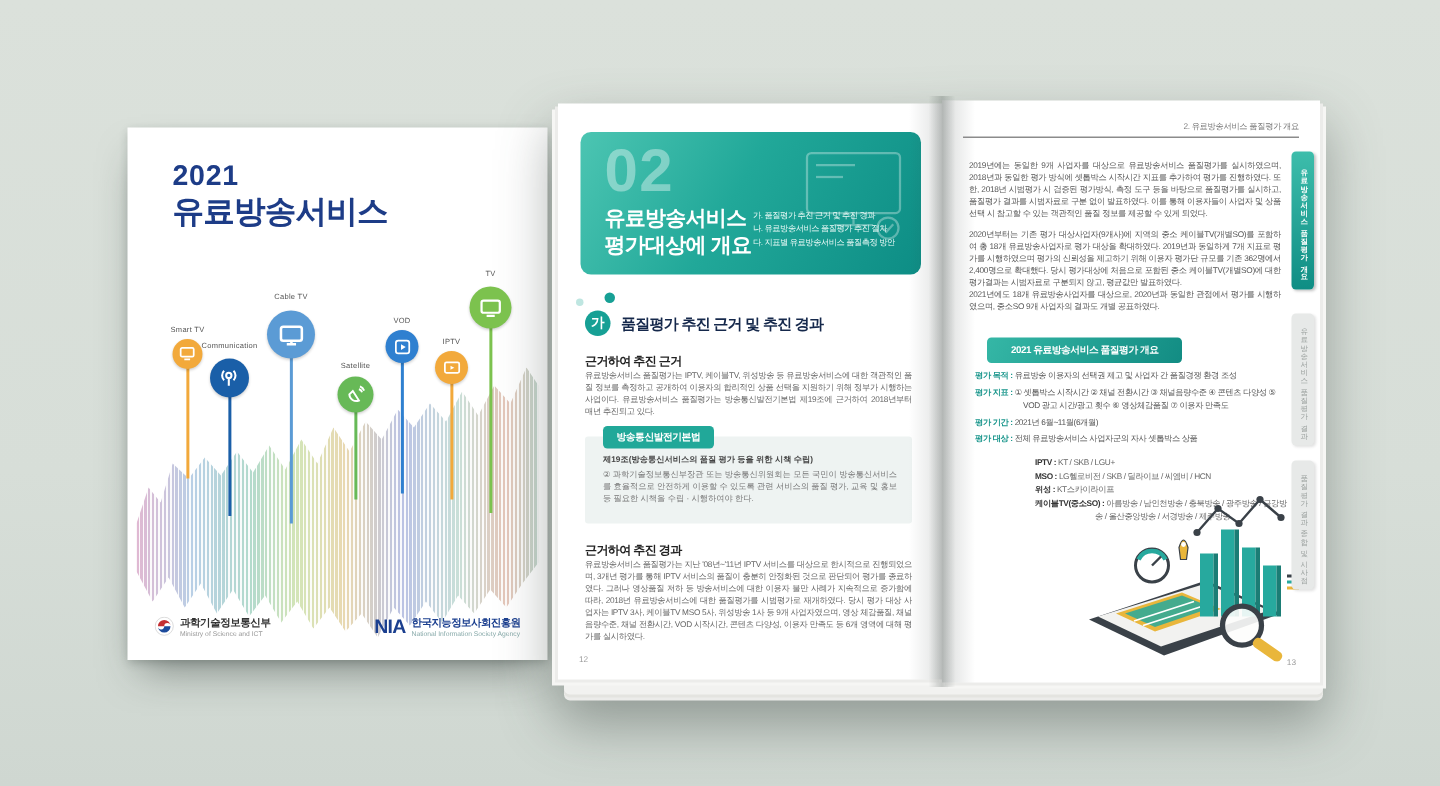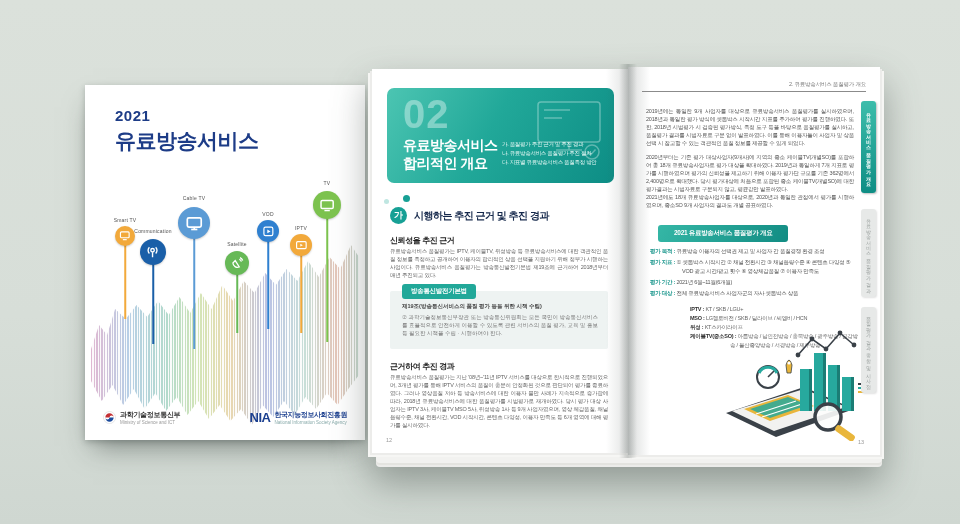--- a/index.html
+++ b/index.html
@@ -3,21 +3,21 @@
 <meta charset="utf-8">
 <style>
   * { margin:0; padding:0; box-sizing:border-box; }
   html,body { width:960px; height:524px; overflow:hidden; }
   body { font-family:"Liberation Sans","DejaVu Sans",sans-serif; background:#d7ded8; position:relative; }
   .stage { position:absolute; inset:0; background:linear-gradient(180deg,#dbe1db 0%,#d7ded8 60%,#cfd7d1 100%); }
 
   
   .cover { position:absolute; left:85px; top:85px; width:280px; height:355px; background:#fff;
            box-shadow:0 14px 26px -8px rgba(40,50,46,.5), 0 2px 6px rgba(40,50,46,.25); }
-  .cover-year { position:absolute; left:30px; top:22px; font-size:15px; font-weight:bold; color:#1d3c87; letter-spacing:.5px; }
+  .cover-year { position:absolute; left:30px; top:22px; font-size:19px; font-weight:bold; color:#1d3c87; letter-spacing:.5px; }
   .cover-title1 { position:absolute; left:30px; top:42px; font-size:21px; font-weight:800; color:#1d3c87; letter-spacing:-.5px; }
   .cover-title2 { position:absolute; left:30px; top:68px; font-size:19px; font-weight:500; color:#1d3c87; letter-spacing:-.5px; }
 
   .waveform { position:absolute; left:6px; top:140px; width:268px; height:200px; opacity:.8;
     background-image:
       repeating-linear-gradient(90deg, rgba(255,255,255,0) 0 1.5px, rgba(255,255,255,.92) 1.5px 2.6px),
       linear-gradient(90deg,#d9a7c7 0%,#a7c4e0 14%,#9fd1c1 28%,#c9dfa5 40%,#e4cf9e 52%,#aab4de 66%,#bcd8cf 80%,#e0b8a8 92%,#b9d2c6 100%);
     clip-path:polygon(0% 62%,3% 50%,6% 55%,9% 42%,13% 47%,17% 40%,21% 46%,25% 38%,29% 45%,33% 36%,37% 44%,41% 34%,45% 42%,49% 30%,53% 38%,57% 28%,61% 34%,65% 24%,69% 30%,73% 22%,77% 28%,81% 18%,85% 26%,89% 16%,93% 22%,97% 10%,100% 16%,100% 75%,96% 82%,92% 90%,88% 84%,84% 92%,80% 86%,76% 95%,72% 88%,68% 96%,64% 90%,60% 100%,56% 92%,52% 98%,48% 90%,44% 97%,40% 88%,36% 95%,32% 86%,28% 93%,24% 84%,20% 92%,16% 82%,12% 90%,8% 80%,4% 88%,0% 78%); }
 
   .pin { position:absolute; }
@@ -219,21 +219,21 @@
   </div>
 
   <div class="book">
     <div class="book-under"></div>
 
     <div class="page page--left">
       <div class="banner">
         <div class="banner-num">02</div>
         <div class="banner-title">
           <span>유료방송서비스</span><br>
-          <span>합리적인 개요</span>
+          <span>평가대상에 개요</span>
         </div>
         <svg class="banner-monitor" width="78" height="66" viewBox="0 0 78 66" fill="none" stroke="#fff" stroke-width="1.5">
           <rect x="8" y="4" width="62" height="40" rx="3"></rect>
           <line x1="26" y1="52" x2="52" y2="52"></line>
             <line x1="39" y1="44" x2="39" y2="52"></line>
           <line x1="14" y1="12" x2="40" y2="12"></line>
             <line x1="14" y1="20" x2="32" y2="20"></line>
           <circle cx="62" cy="54" r="7"></circle>
             <path d="M58.5 54 l2.5 2.5 l4.5 -5"></path>
         </svg>
@@ -241,24 +241,24 @@
           <div>가. 품질평가 추진 근거 및 추진 경과</div>
           <div>나. 유료방송서비스 품질평가 추진 절차</div>
           <div>다. 지표별 유료방송서비스 품질측정 방안</div>
         </div>
       </div>
 
       <div class="deco-dot1"></div>
       <div class="deco-dot2"></div>
       <div class="section-head">
         <div class="section-badge">가</div>
-        <div class="section-title">시행하는 추진 근거 및 추진 경과</div>
-      </div>
-
-      <div class="subhead" style="top:166px;">신뢰성을 추진 근거</div>
+        <div class="section-title">품질평가 추진 근거 및 추진 경과</div>
+      </div>
+
+      <div class="subhead" style="top:166px;">근거하여 추진 근거</div>
       <div class="bodytext" style="top:178px;">유료방송서비스 품질평가는 IPTV, 케이블TV, 위성방송 등 유료방송서비스에 대한 객관적인 품질 정보를 측정하고 공개하여 이용자의 합리적인 상품 선택을 지원하기 위해 정부가 시행하는 사업이다. 유료방송서비스 품질평가는 방송통신발전기본법 제19조에 근거하여 2018년부터 매년 추진되고 있다.</div>
 
       <div class="law-box">
         <div class="law-pill">방송통신발전기본법</div>
         <div class="law-line1">제19조(방송통신서비스의 품질 평가 등을 위한 시책 수립)</div>
         <div class="law-line2">② 과학기술정보통신부장관 또는 방송통신위원회는 모든 국민이 방송통신서비스를 효율적으로 안전하게 이용할 수 있도록 관련 서비스의 품질 평가, 교육 및 홍보 등 필요한 시책을 수립 · 시행하여야 한다.</div>
       </div>
 
       <div class="subhead" style="top:292px;">근거하여 추진 경과</div>
       <div class="bodytext" style="top:304px;">유료방송서비스 품질평가는 지난 '08년~'11년 IPTV 서비스를 대상으로 한시적으로 진행되었으며, 3개년 평가를 통해 IPTV 서비스의 품질이 충분히 안정화된 것으로 판단되어 평가를 종료하였다. 그러나 영상품질 저하 등 방송서비스에 대한 이용자 불만 사례가 지속적으로 증가함에 따라, 2018년 유료방송서비스에 대한 품질평가를 시범평가로 재개하였다. 당시 평가 대상 사업자는 IPTV 3사, 케이블TV MSO 5사, 위성방송 1사 등 9개 사업자였으며, 영상 체감품질, 채널 음량수준, 채널 전환시간, VOD 시작시간, 콘텐츠 다양성, 이용자 만족도 등 6개 영역에 대해 평가를 실시하였다.</div>

